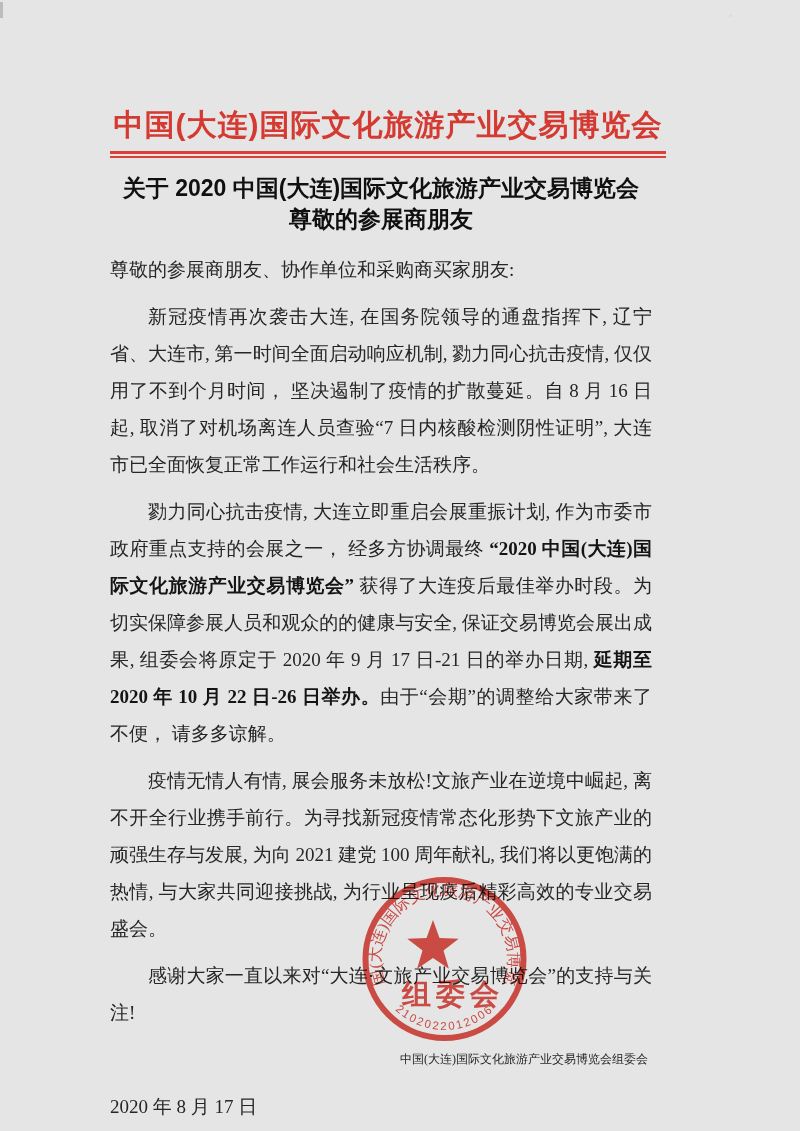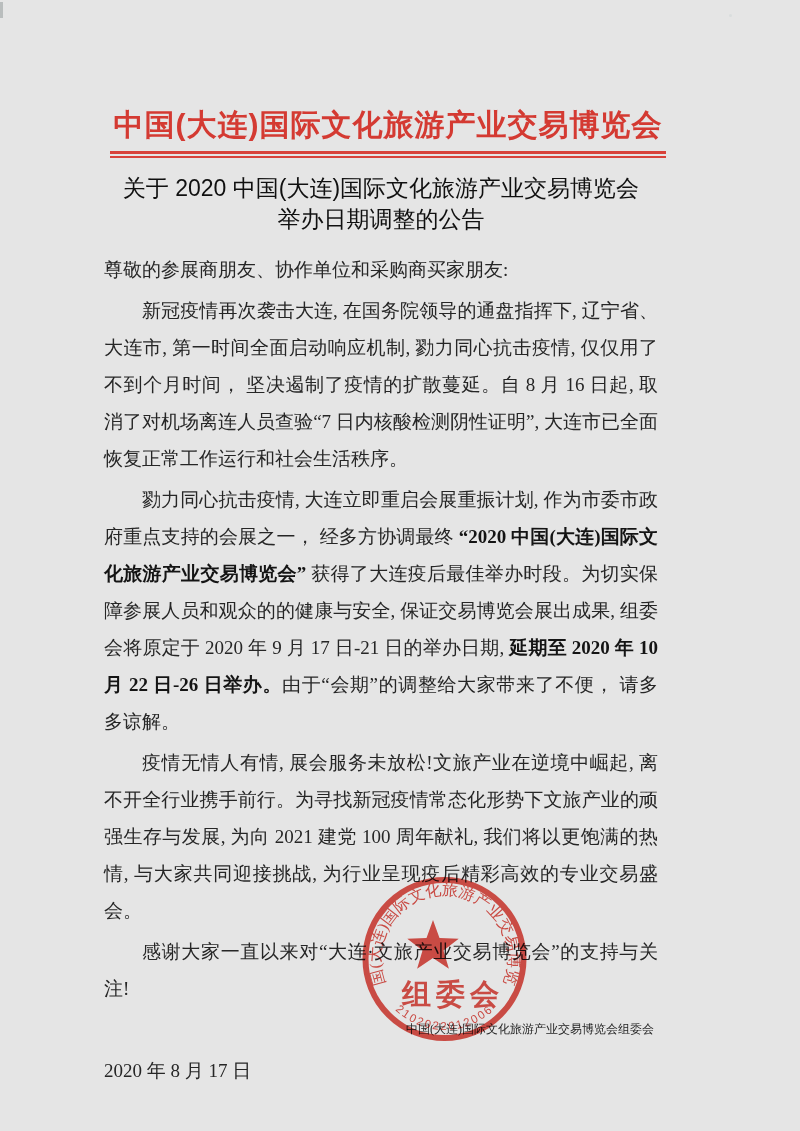--- a/index.html
+++ b/index.html
@@ -26,32 +26,32 @@
     color:#d43a32;
     white-space:nowrap;
   }
   .rule-top { margin-top:7px; height:3px; background:#d8423a; }
   .rule-bot { margin-top:2px; height:2px; background:#d8423a; }
 
   .doc-title {
     margin-top:15px;
     text-align:center;
     font-family:"Liberation Sans", sans-serif;
-    font-weight:normal;
+    font-weight:bold;
     font-size:23px; line-height:31px;
     color:#101010;
   }
 
   .body-text {
     margin-top:16px;
     font-size:19px; line-height:37px;
     text-align:justify;
     color:#262626;
   }
-  .body-text p { margin:4px; }
+  .body-text p { margin:10px; }
   .indent { text-indent:38px; }
   .body-text b { color:#141414; }
 
   .signature { margin:0; text-align:right; padding-right:4px; font-size:12px; line-height:37px; }
   .date-line { margin:0; text-align:left; padding-right:140px; font-size:19px; line-height:37px; }
 
   .stamp {
     position:absolute; left:352px; top:867px; width:185px; height:185px;
     mix-blend-mode:multiply; opacity:0.9; pointer-events:none;
   }
@@ -71,21 +71,21 @@
   <div class="content">
 
     <div class="masthead">
       <div class="org-title">中国(大连)国际文化旅游产业交易博览会</div>
       <div class="rule-top"></div>
       <div class="rule-bot"></div>
     </div>
 
     <div class="doc-title">
       <div>关于 2020 中国(大连)国际文化旅游产业交易博览会</div>
-      <div>举办日期调整的公告</div>
+      <div>尊敬的参展商朋友</div>
     </div>
 
     <div class="body-text">
       <p>尊敬的参展商朋友、协作单位和采购商买家朋友:</p>
 
       <p class="indent">新冠疫情再次袭击大连, 在国务院领导的通盘指挥下, 辽宁省、大连市, 第一时间全面启动响应机制, 勠力同心抗击疫情, 仅仅用了不到个月时间， 坚决遏制了疫情的扩散蔓延。自 8 月 16 日起, 取消了对机场离连人员查验“7 日内核酸检测阴性证明”, 大连市已全面恢复正常工作运行和社会生活秩序。</p>
 
       <p class="indent"><span>勠力同心抗击疫情, 大连立即重启会展重振计划, 作为市委市政府重点支持的会展之一， 经多方协调最终 </span><b>“2020 中国(大连)国际文化旅游产业交易博览会”</b><span> 获得了大连疫后最佳举办时段。为切实保障参展人员和观众的的健康与安全, 保证交易博览会展出成果, 组委会将原定于 2020 年 9 月 17 日-21 日的举办日期, </span><b>延期至 2020 年 10 月 22 日-26 日举办。</b><span>由于“会期”的调整给大家带来了不便， 请多多谅解。</span></p>
 
       <p class="indent">疫情无情人有情, 展会服务未放松!文旅产业在逆境中崛起, 离不开全行业携手前行。为寻找新冠疫情常态化形势下文旅产业的顽强生存与发展, 为向 2021 建党 100 周年献礼, 我们将以更饱满的热情, 与大家共同迎接挑战, 为行业呈现疫后精彩高效的专业交易盛会。</p>

